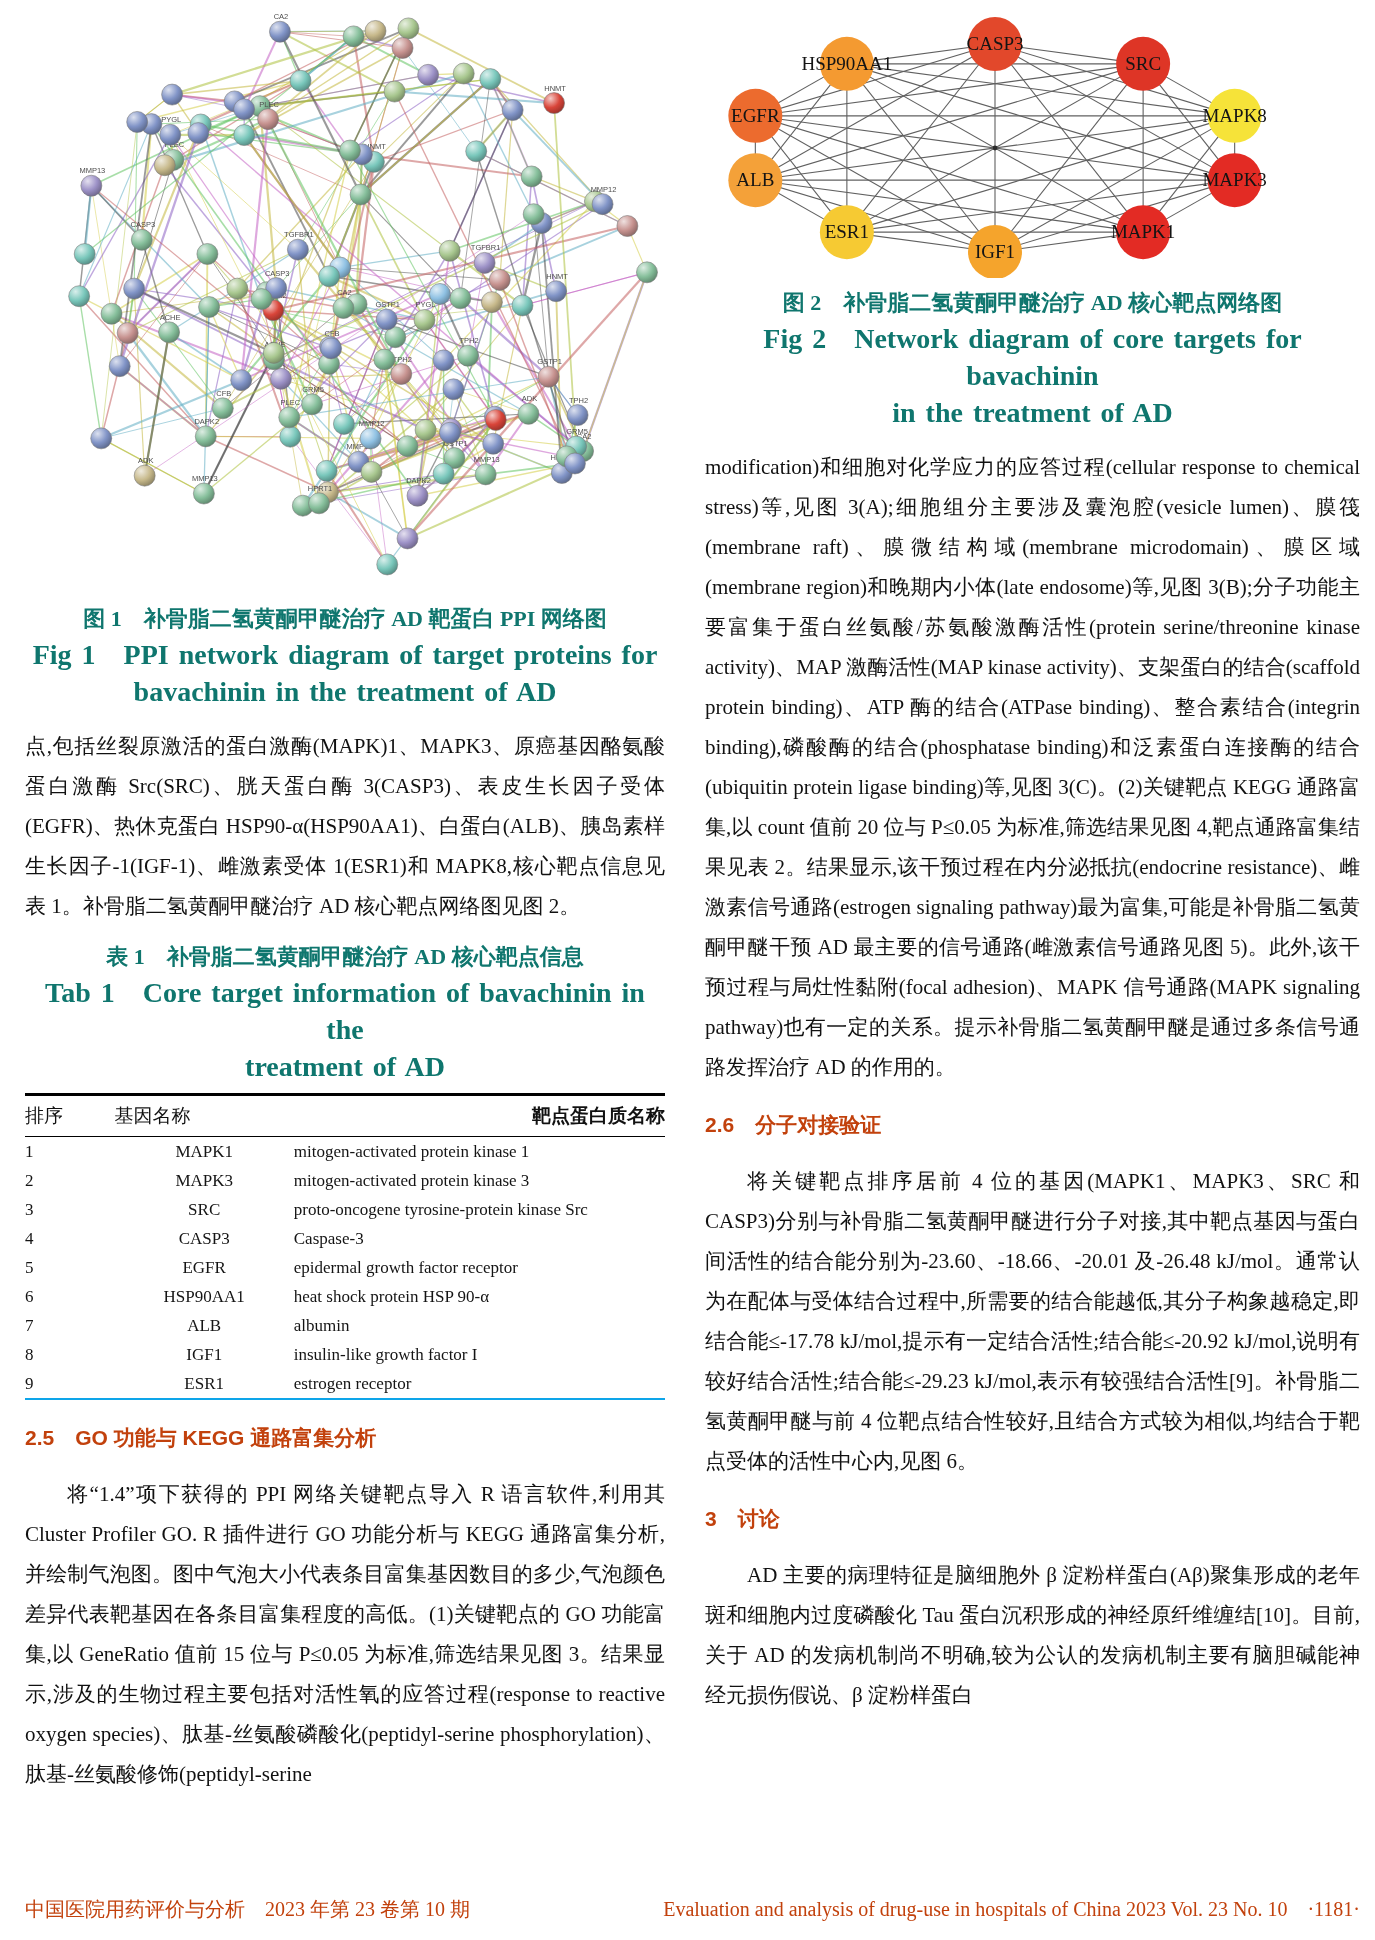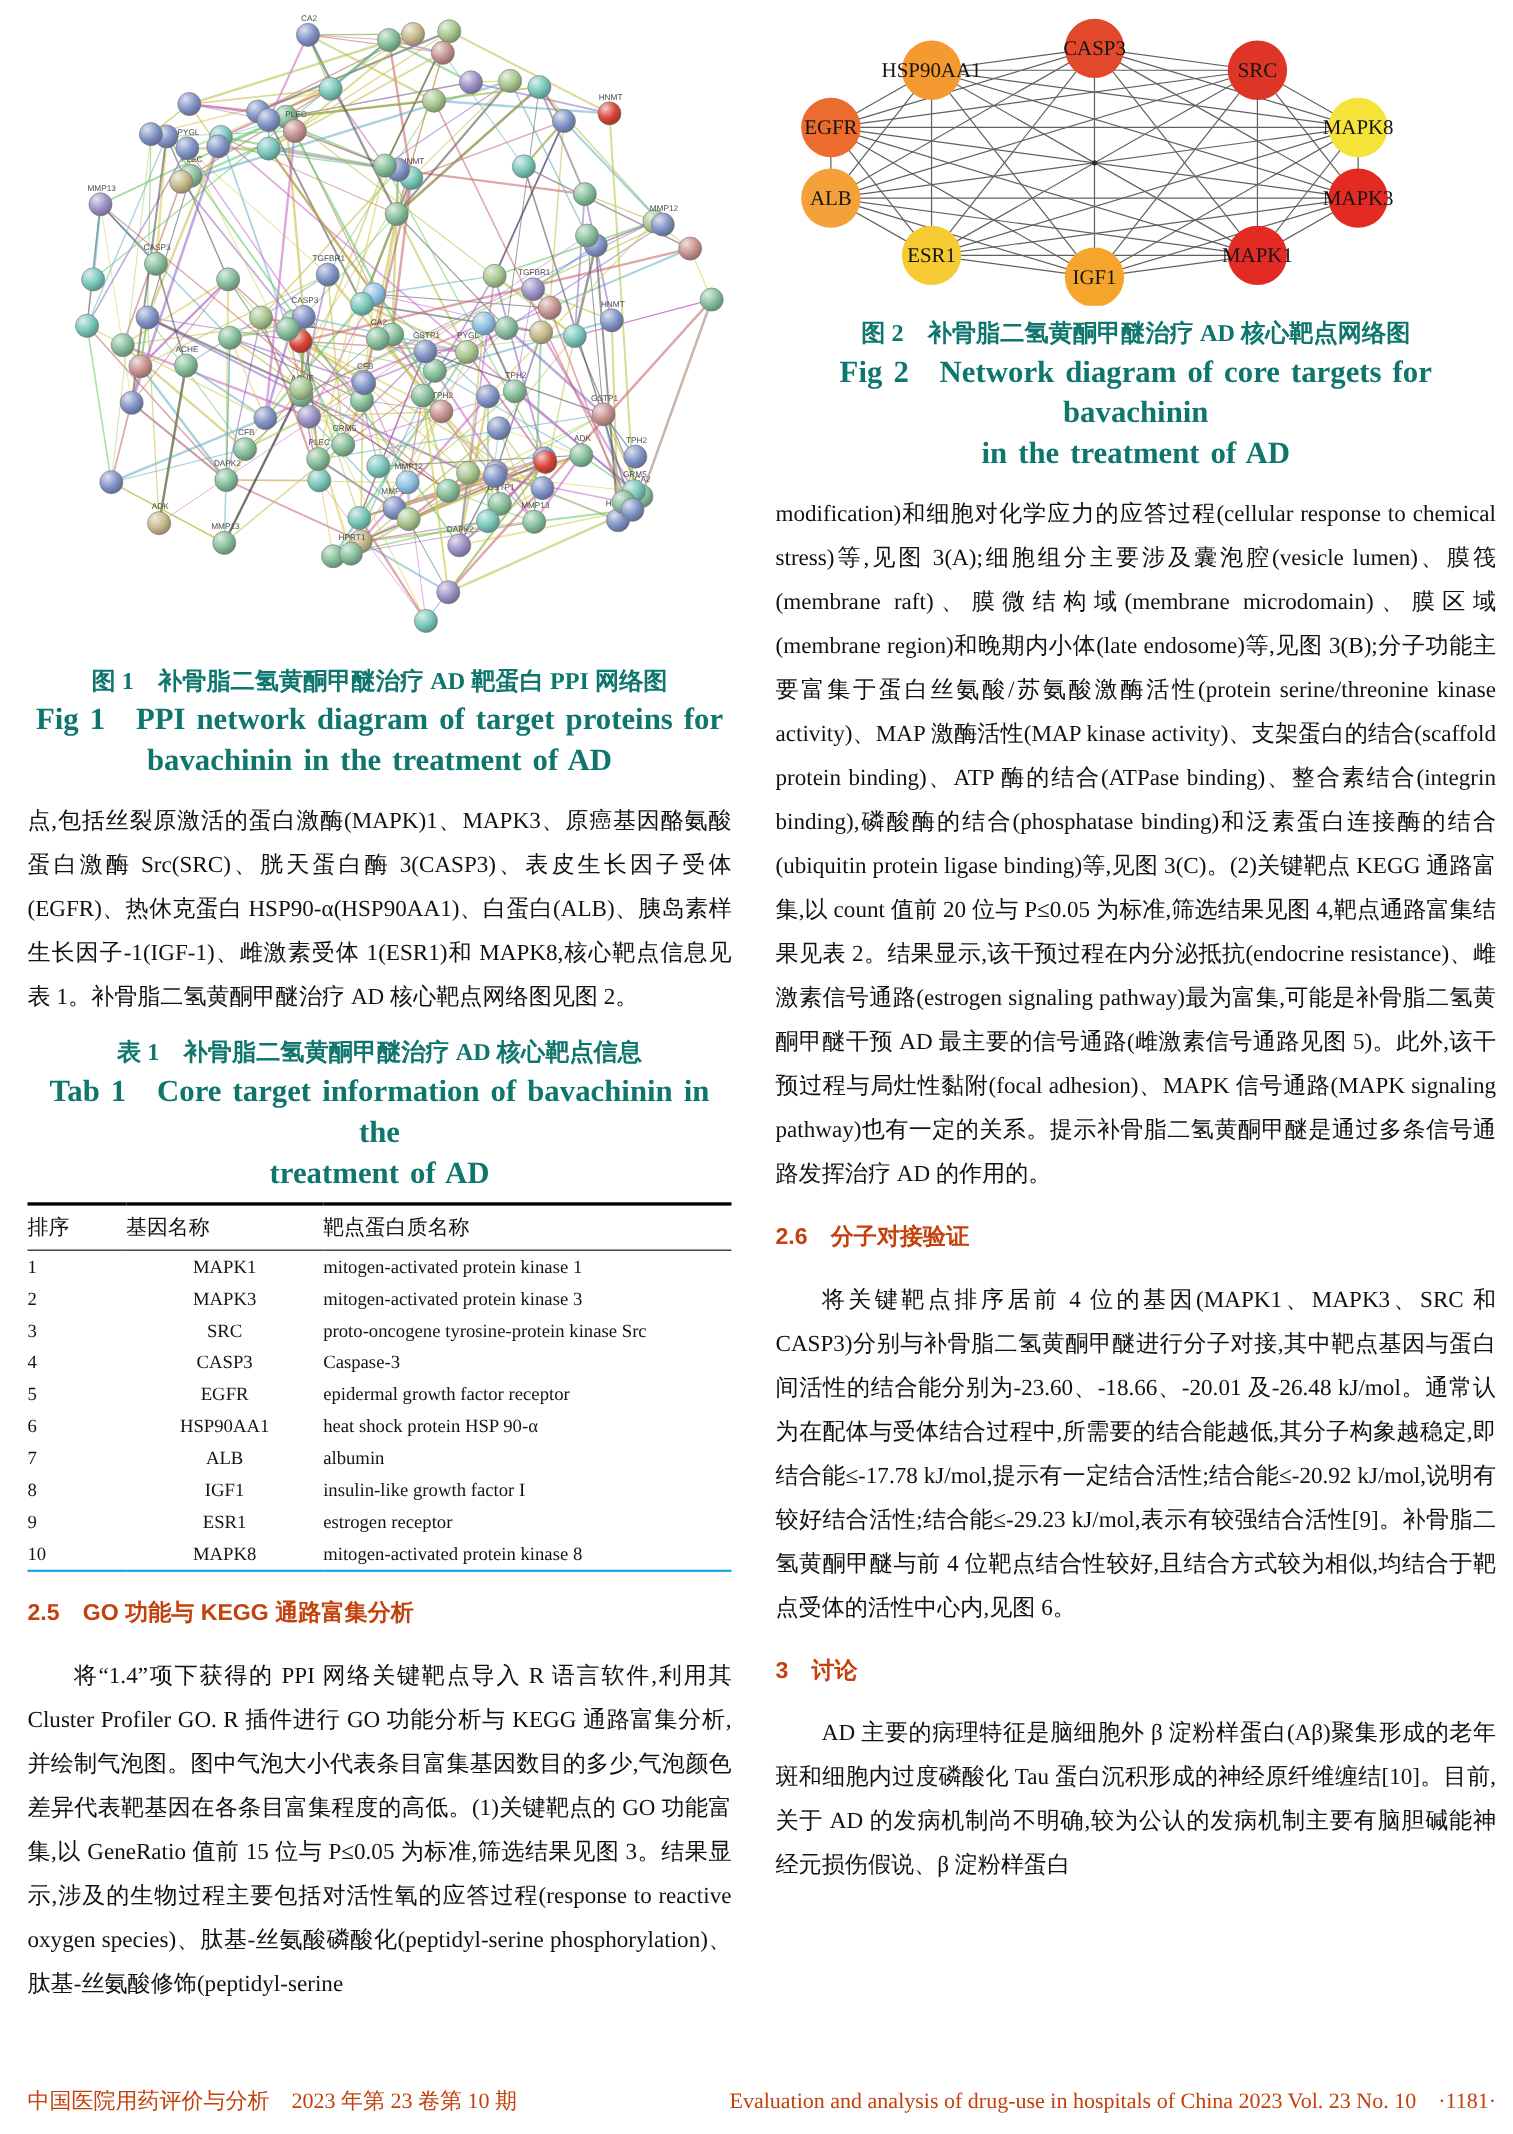--- a/index.html
+++ b/index.html
@@ -18,21 +18,21 @@
   .body-p{font-size:21px;line-height:40px;text-align:justify;margin:16px 0 0 0;}
   .indent{text-indent:2em;}
   .sec-h{font-family:"Liberation Sans","DejaVu Sans",sans-serif;font-size:21px;font-weight:bold;
          margin:18px 0 0 0;line-height:40px;color:#c2410c;}
   .tbl-title{margin-top:14px;}
   table.data{width:100%;border-collapse:collapse;margin-top:8px;
     border-top:3px solid #000;border-bottom:2px solid #0ea5e9;}
   table.data thead th{border-bottom:1.5px solid #000;font-weight:normal;font-size:19px;padding:7px 0;}
   table.data thead th.c-rank{text-align:left;width:14%;}
   table.data thead th.c-gene{text-align:left;width:28%;}
-  table.data thead th.c-prot{text-align:left;width:58%;}
+  table.data thead th.c-prot{text-align:right;width:58%;font-weight:bold;}
   table.data td{font-size:17px;padding:4.5px 0;color:#141414;}
   table.data td.c-rank{text-align:left;}
   table.data td.c-gene{text-align:center;}
   table.data td.c-prot{}
   .footer{position:absolute;left:25px;width:1335px;top:1896px;display:flex;
     justify-content:space-between;font-size:20px;color:#c2410c;}
 </style>
 </head>
 <body>
 
@@ -701,25 +701,20 @@
         <tr>
           <td class="c-rank">8</td>
           <td class="c-gene">IGF1</td>
           <td class="c-prot">insulin-like growth factor I</td>
         </tr>
         <tr>
           <td class="c-rank">9</td>
           <td class="c-gene">ESR1</td>
           <td class="c-prot">estrogen receptor</td>
         </tr>
-        <tr>
-          <td class="c-rank">10</td>
-          <td class="c-gene">MAPK8</td>
-          <td class="c-prot">mitogen-activated protein kinase 8</td>
-        </tr>
       </tbody>
   </table>
 
   <h3 class="sec-h">2.5　GO 功能与 KEGG 通路富集分析</h3>
   <p class="body-p indent">将“1.4”项下获得的 PPI 网络关键靶点导入 R 语言软件,利用其 Cluster Profiler GO. R 插件进行 GO 功能分析与 KEGG 通路富集分析,并绘制气泡图。图中气泡大小代表条目富集基因数目的多少,气泡颜色差异代表靶基因在各条目富集程度的高低。(1)关键靶点的 GO 功能富集,以 GeneRatio 值前 15 位与 P≤0.05 为标准,筛选结果见图 3。结果显示,涉及的生物过程主要包括对活性氧的应答过程(response to reactive oxygen species)、肽基-丝氨酸磷酸化(peptidyl-serine phosphorylation)、肽基-丝氨酸修饰(peptidyl-serine</p>
 
 </div>
 
 <div class="col col-right">
 

